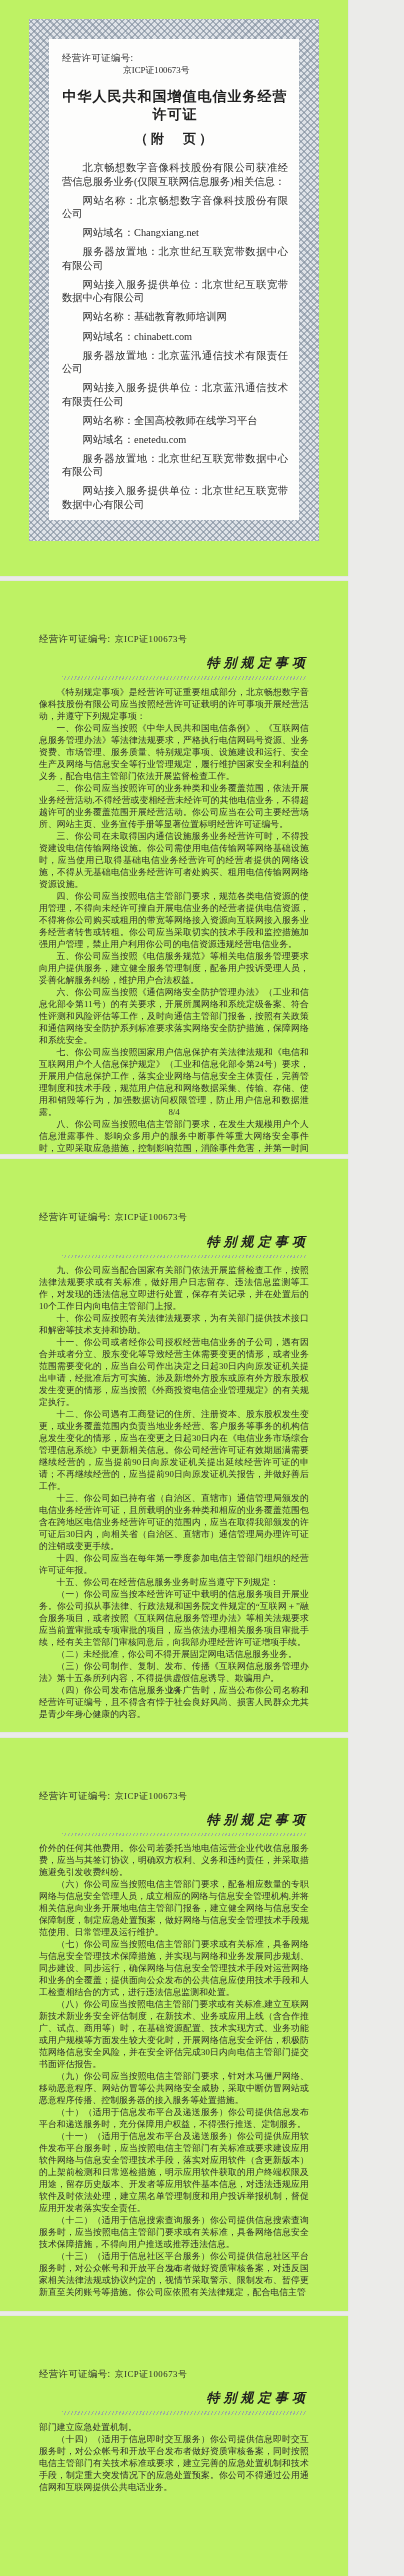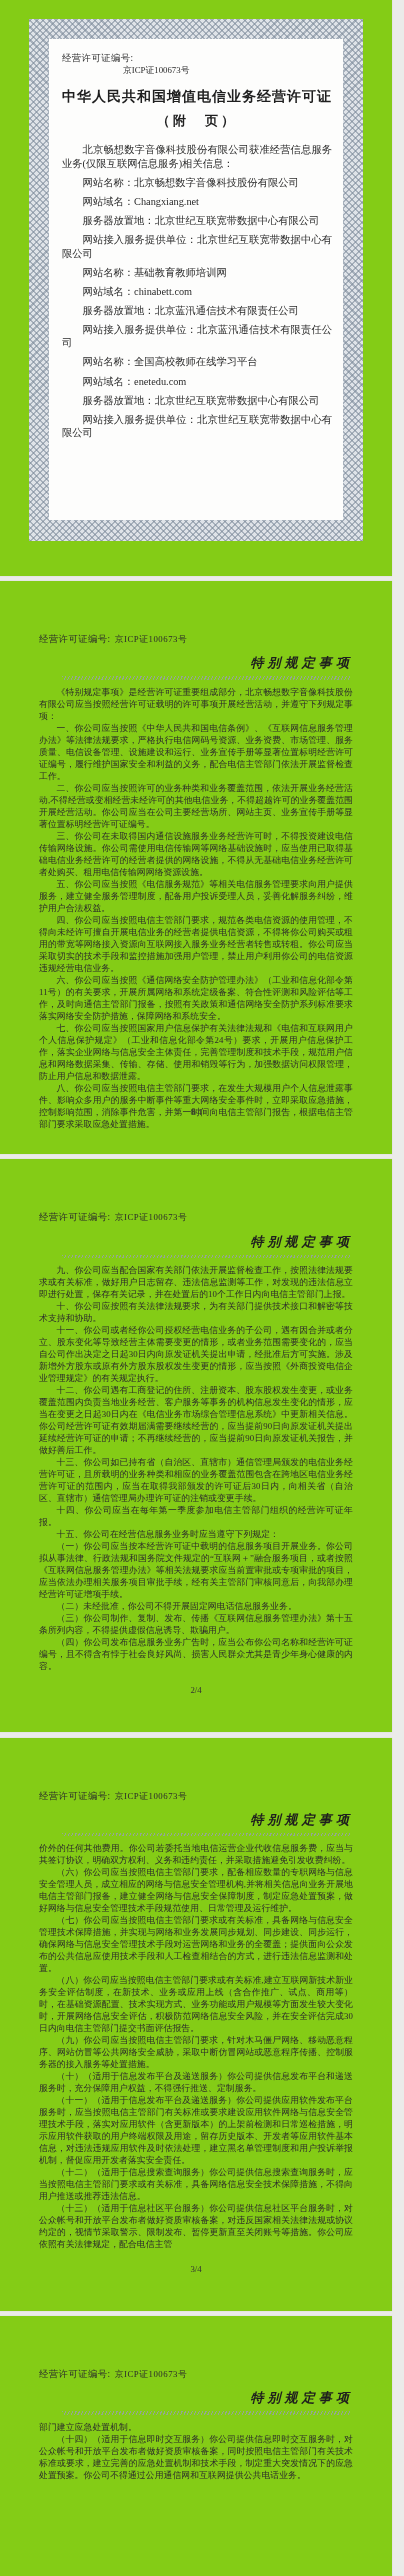--- a/index.html
+++ b/index.html
@@ -3,22 +3,22 @@
 <meta charset="utf-8">
 <style>
   * { box-sizing: border-box; margin: 0; padding: 0; }
   html,body { background:#ebebe9; }
   body {
     width: 405px;
     font-family: "Liberation Serif", "DejaVu Serif", serif;
     color:#2b2b2b;
   }
   .page {
-    background:#84cc16;
-    width:392px;
+    background:#bef264;
+    width:348px;
     position:relative;
     margin-bottom:5.2px;
     overflow:hidden;
     box-shadow:0 0 1px rgba(0,0,0,.15);
   }
   
   .page1 { height:576px; padding-top:18.5px; }
   .cert-frame {
     margin:0 29px;
     height:522px;
@@ -103,25 +103,25 @@
   </div>
 </section>
 
 <section class="page prov">
   <div class="hdr"><span>经营许可证编号:</span><span class="no">京ICP证100673号</span></div>
   <h2 class="prov-title">特别规定事项</h2>
   <div class="zigzag"></div>
   <div class="prov-body">
 
   <p class="para">《特别规定事项》是经营许可证重要组成部分，北京畅想数字音像科技股份有限公司应当按照经营许可证载明的许可事项开展经营活动，并遵守下列规定事项：</p>
-      <p class="para">一、你公司应当按照《中华人民共和国电信条例》、《互联网信息服务管理办法》等法律法规要求，严格执行电信网码号资源、业务资费、市场管理、服务质量、电信设备管理、设施建设和运行、业务宣传手册等显著位置标明经营许可证编号，履行维护国家安全和利益的义务，配合电信主管部门依法开展监督检查工作。</p>
+      <p class="para">一、你公司应当按照《中华人民共和国电信条例》、《互联网信息服务管理办法》等法律法规要求，严格执行电信网码号资源、业务资费、市场管理、服务质量、特别规定事项、设施建设和运行、安全生产及网络与信息安全等行业管理规定，履行维护国家安全和利益的义务，配合电信主管部门依法开展监督检查工作。</p>
       <p class="para">二、你公司应当按照许可的业务种类和业务覆盖范围，依法开展业务经营活动,不得经营或变相经营未经许可的其他电信业务，不得超越许可的业务覆盖范围开展经营活动。你公司应当在公司主要经营场所、网站主页、业务宣传手册等显著位置标明经营许可证编号。</p>
       <p class="para">三、你公司在未取得国内通信设施服务业务经营许可时，不得投资建设电信传输网络设施。你公司需使用电信传输网等网络基础设施时，应当使用已取得基础电信业务经营许可的经营者提供的网络设施，不得从无基础电信业务经营许可者处购买、租用电信传输网网络资源设施。</p>
+      <p class="para">四、你公司应当按照电信主管部门要求，规范各类电信资源的使用管理，不得向未经许可擅自开展电信业务的经营者提供电信资源，不得将你公司购买或租用的带宽等网络接入资源向互联网接入服务业务经营者转售或转租。你公司应当采取切实的技术手段和监控措施加强用户管理，禁止用户利用你公司的电信资源违规经营电信业务。</p>
       <p class="para">五、你公司应当按照《电信服务规范》等相关电信服务管理要求向用户提供服务，建立健全服务管理制度，配备用户投诉受理人员，妥善化解服务纠纷，维护用户合法权益。</p>
-      <p class="para">四、你公司应当按照电信主管部门要求，规范各类电信资源的使用管理，不得向未经许可擅自开展电信业务的经营者提供电信资源，不得将你公司购买或租用的带宽等网络接入资源向互联网接入服务业务经营者转售或转租。你公司应当采取切实的技术手段和监控措施加强用户管理，禁止用户利用你公司的电信资源违规经营电信业务。</p>
       <p class="para">六、你公司应当按照《通信网络安全防护管理办法》（工业和信息化部令第11号）的有关要求，开展所属网络和系统定级备案、符合性评测和风险评估等工作，及时向通信主管部门报备，按照有关政策和通信网络安全防护系列标准要求落实网络安全防护措施，保障网络和系统安全。</p>
       <p class="para">七、你公司应当按照国家用户信息保护有关法律法规和《电信和互联网用户个人信息保护规定》（工业和信息化部令第24号）要求，开展用户信息保护工作，落实企业网络与信息安全主体责任，完善管理制度和技术手段，规范用户信息和网络数据采集、传输、存储、使用和销毁等行为，加强数据访问权限管理，防止用户信息和数据泄露。</p>
       <p class="para">八、你公司应当按照电信主管部门要求，在发生大规模用户个人信息泄露事件、影响众多用户的服务中断事件等重大网络安全事件时，立即采取应急措施，控制影响范围，消除事件危害，并第一时间向电信主管部门报告，根据电信主管部门要求采取应急处置措施。</p>
     </div>
   <div class="pagenum">8/4</div>
 </section>
 
 <section class="page prov">
   <div class="hdr"><span>经营许可证编号:</span><span class="no">京ICP证100673号</span></div>
   <h2 class="prov-title">特别规定事项</h2>

